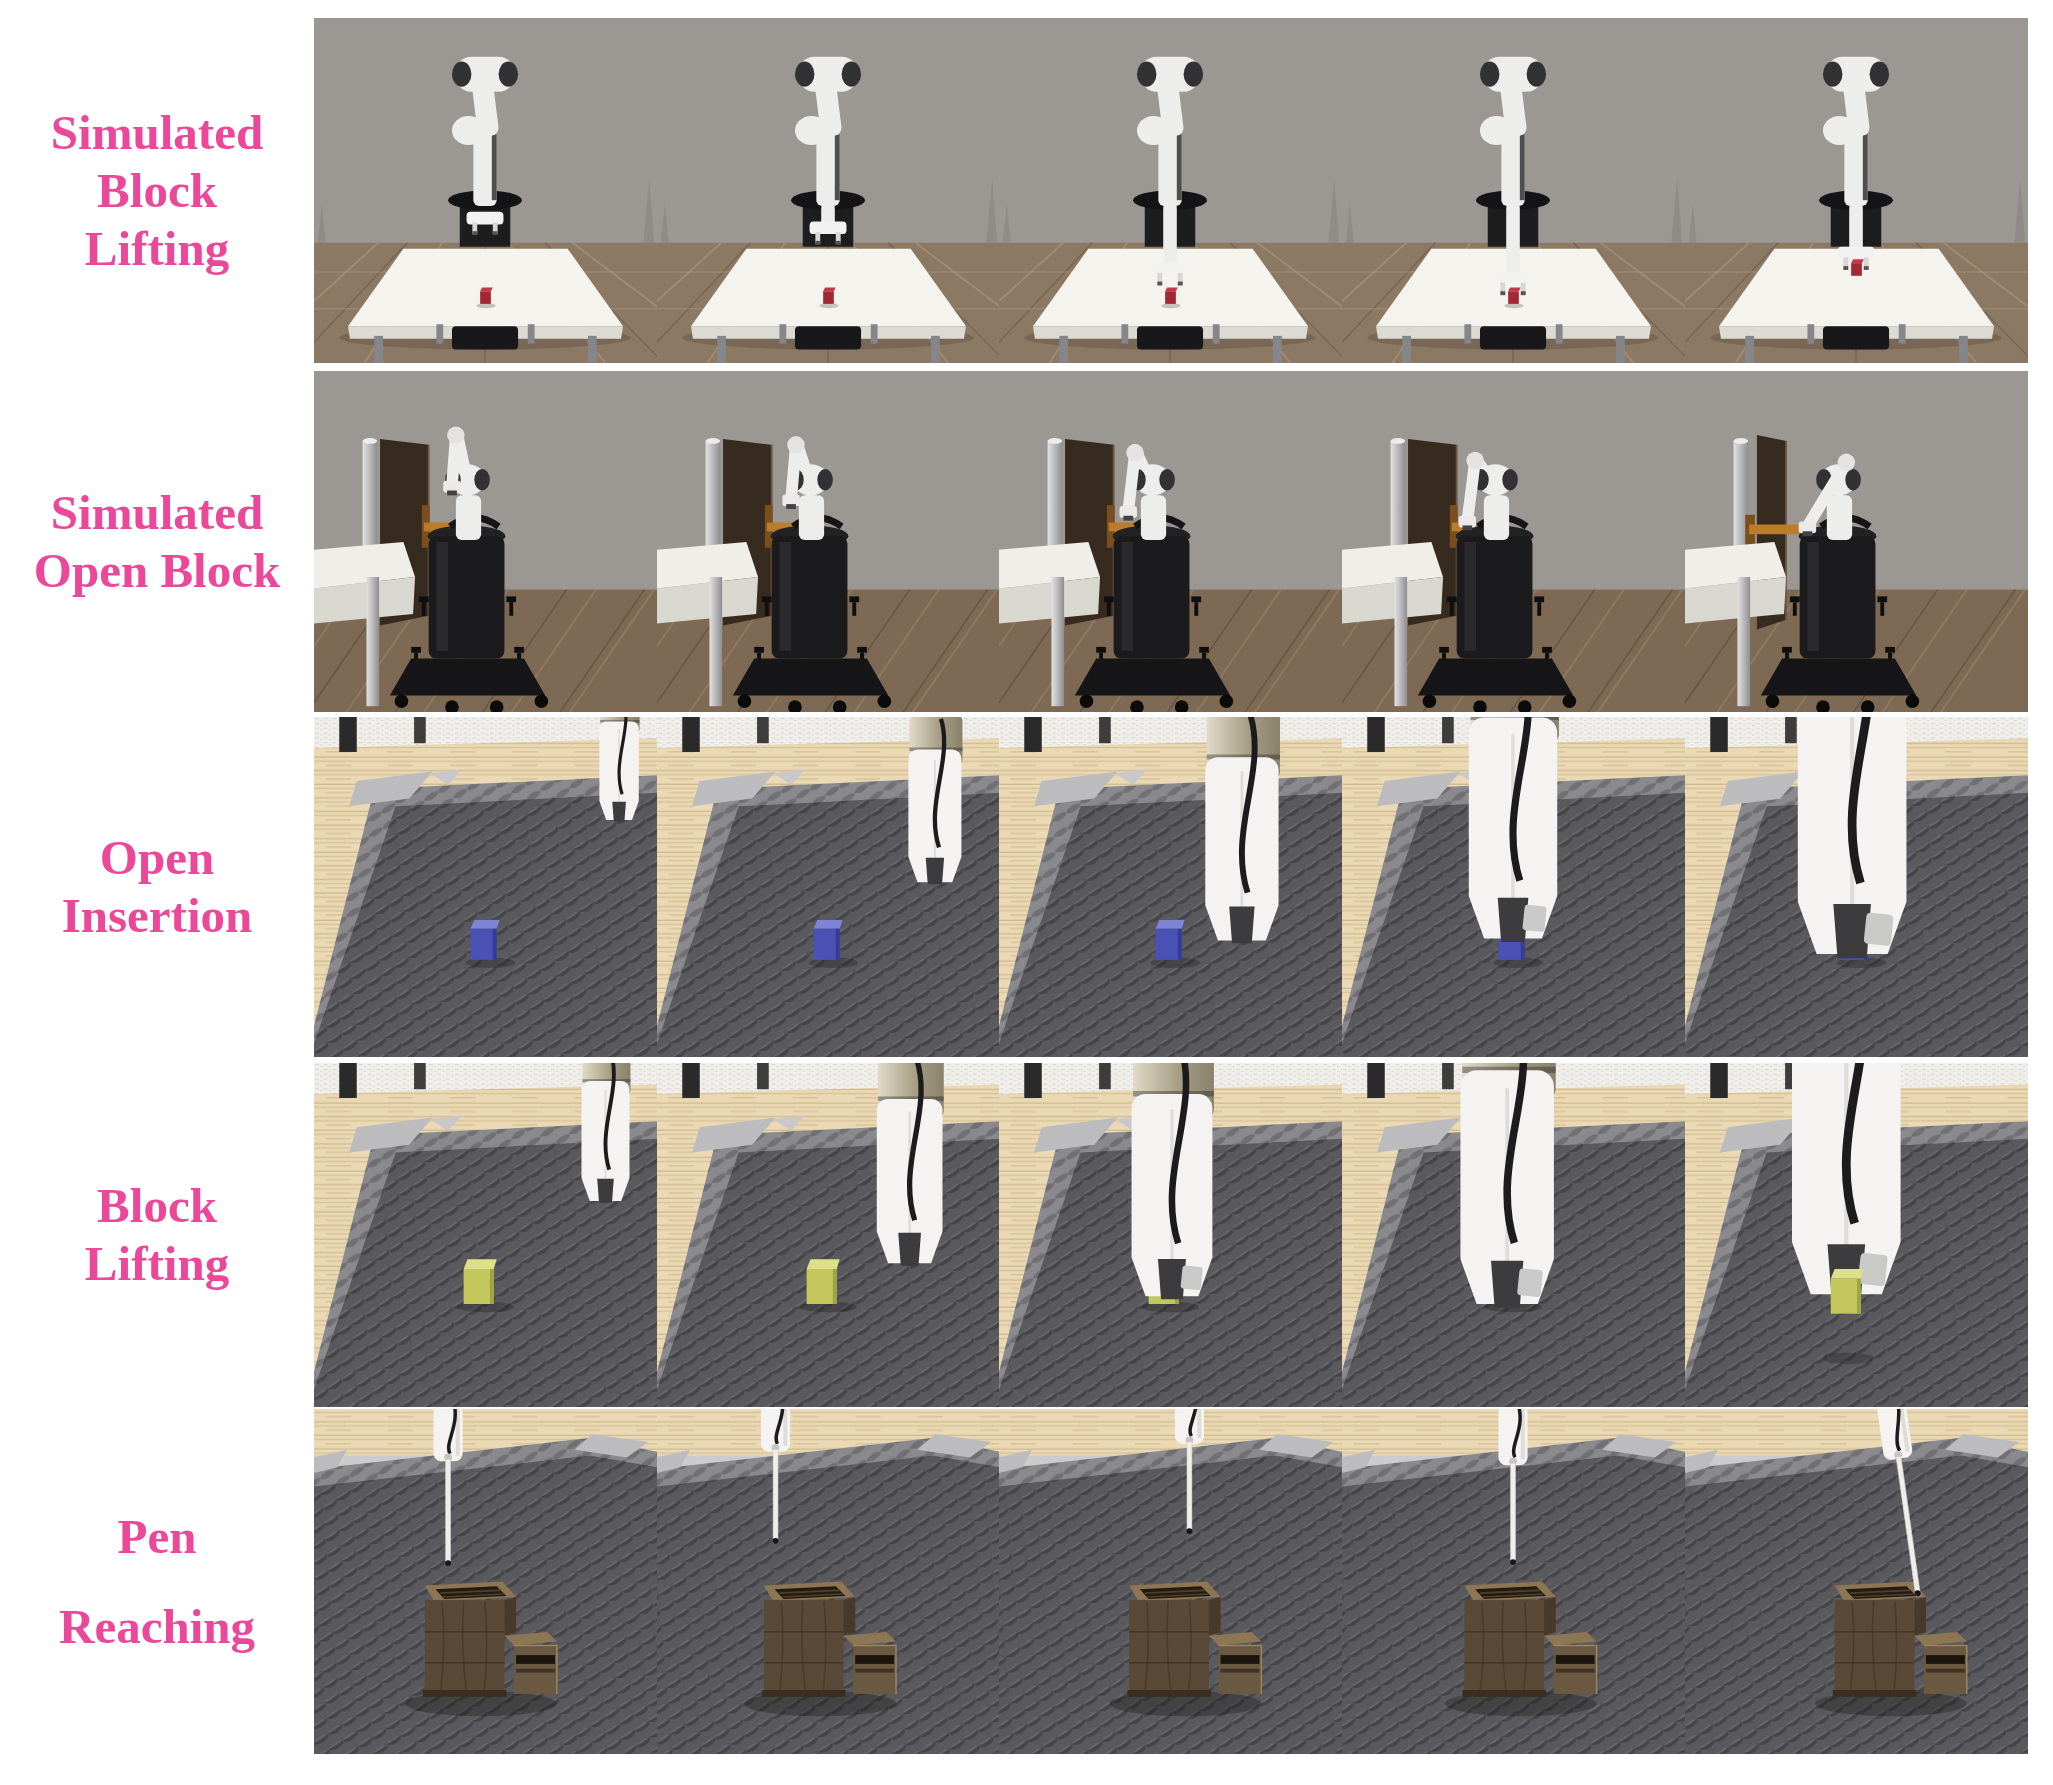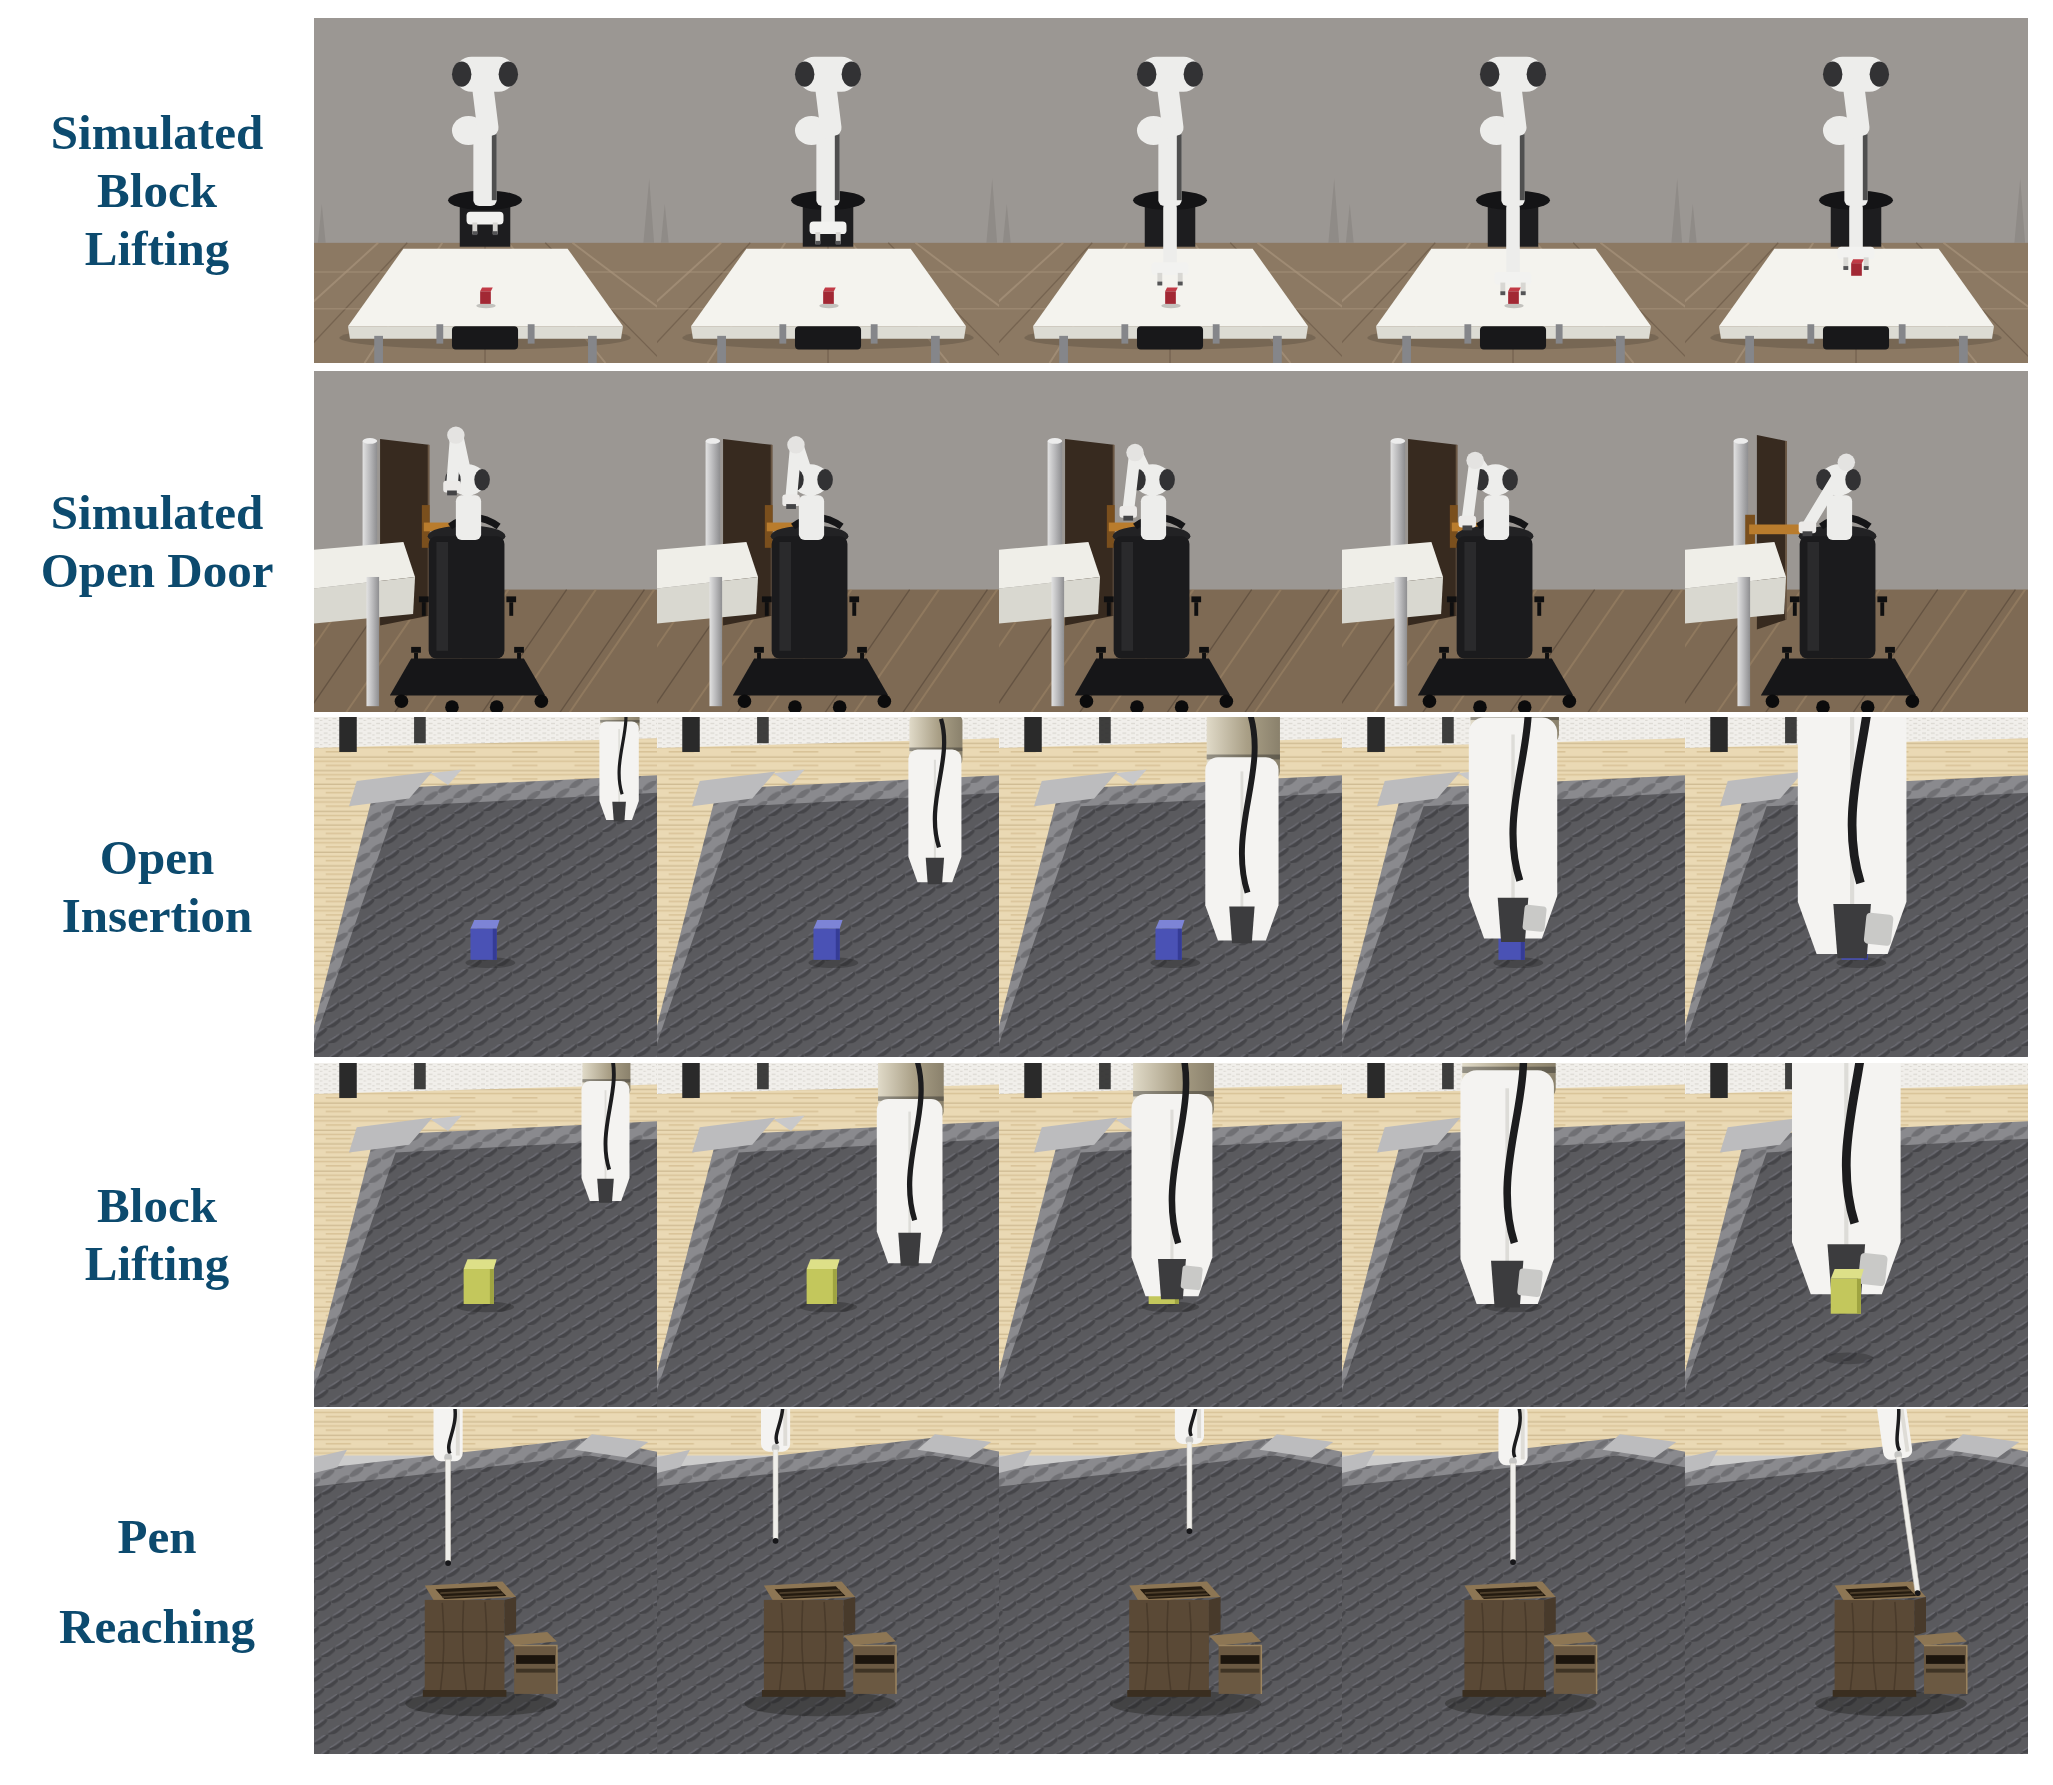--- a/index.html
+++ b/index.html
@@ -1,20 +1,20 @@
 <!DOCTYPE html>
 <html><head>
 <meta charset="utf-8">
 <style>
   html,body{margin:0;padding:0;background:#ffffff;}
   #figure{position:relative;width:2053px;height:1785px;background:#ffffff;overflow:hidden;
           font-family:"Liberation Serif","DejaVu Serif",serif;}
   .row-label{position:absolute;left:0;width:314px;display:flex;flex-direction:column;
              justify-content:center;align-items:center;text-align:center;
-             font-weight:bold;font-size:49px;line-height:1.18;color:#0c4a6e;}
+             font-weight:bold;font-size:49px;line-height:1.18;color:#ec4899;}
   .frame{position:absolute;overflow:hidden;background:#cccccc;}
   .frame svg{display:block;}
 </style>
 </head>
 <body>
 
 <div id="figure">
   <div id="svg-defs">
       <svg width="0" height="0" style="position:absolute">
         <defs>
@@ -308,21 +308,21 @@
             <rect x="184" y="256" width="5" height="4" fill="#545456"></rect>
           </g>
           <g>
             <polygon points="173,249 184,249 182,253 171,253" fill="#c13a46"></polygon>
    <rect x="171" y="253" width="11" height="13" fill="#a22834"></rect>
           </g>
         </svg>
       </div>
       <div class="row-label" style="top: 371px; height: 341px;">
         <span>Simulated</span>
-        <span>Open Door</span>
+        <span>Open Block</span>
       </div>
       <div class="frame" style="left: 314px; top: 371px; width: 343px; height: 341px;">
         <svg viewBox="0 0 353 351" width="100%" height="100%" preserveAspectRatio="none">
           <rect width="353" height="351" fill="#9b9793"></rect>
    <g>
             <rect x="0" y="225" width="353" height="126" fill="#7e6a54"></rect>
             <line x1="40" y1="225" x2="-50" y2="356" stroke="#9c8466" stroke-width="2" opacity=".6"></line>
             <line x1="120" y1="225" x2="30" y2="356" stroke="#9c8466" stroke-width="2" opacity=".6"></line>
             <line x1="200" y1="225" x2="110" y2="356" stroke="#9c8466" stroke-width="2" opacity=".6"></line>
             <line x1="290" y1="225" x2="200" y2="356" stroke="#9c8466" stroke-width="2" opacity=".6"></line>

